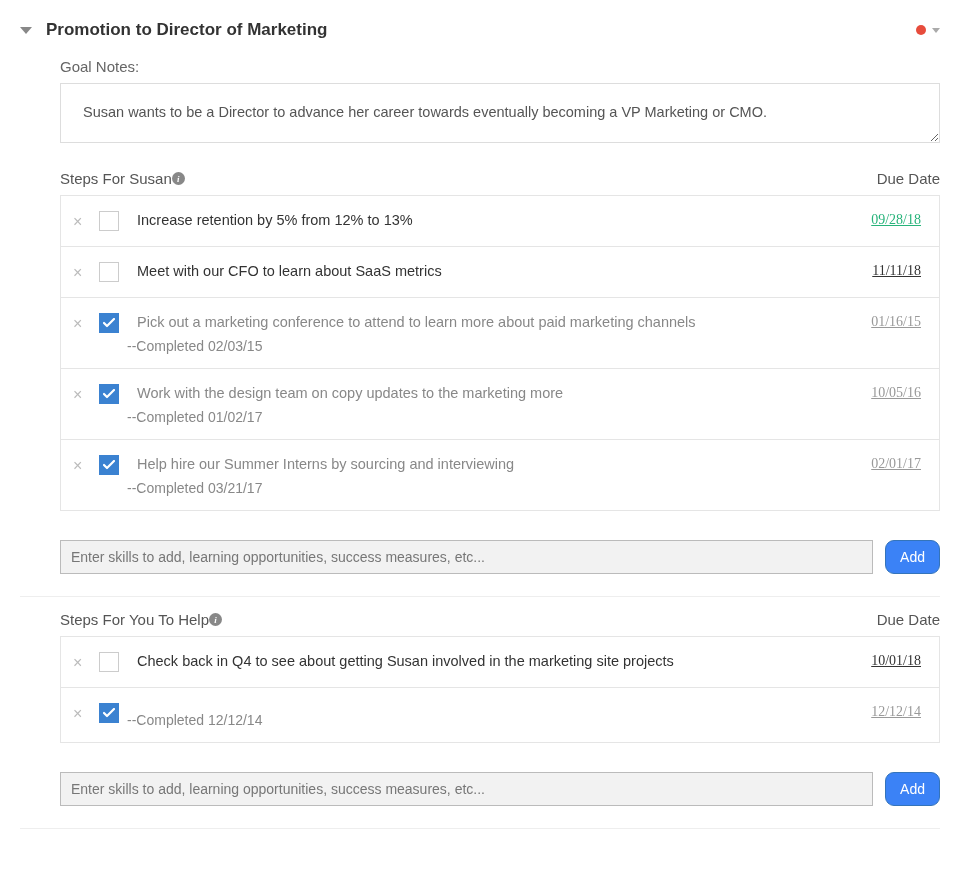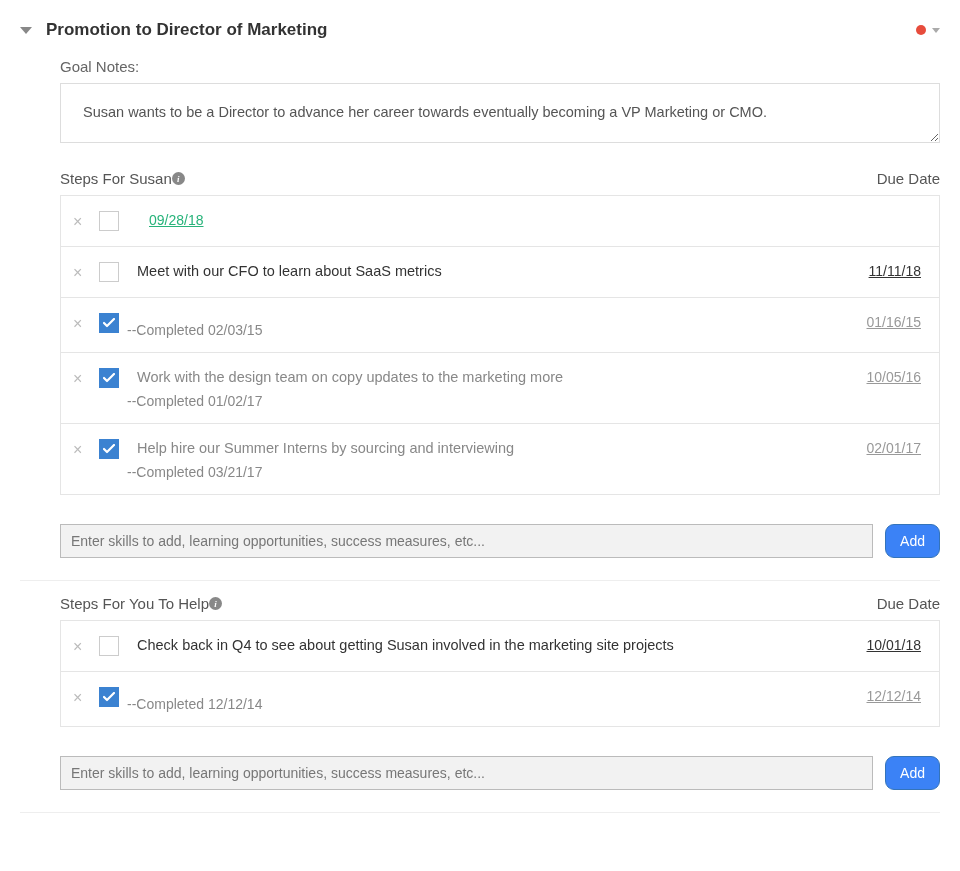--- a/index.html
+++ b/index.html
@@ -95,21 +95,21 @@
   }
   .check svg { display: none; }
   .check.checked svg { display: block; }
   .step-body { flex: 1; min-width: 0; padding-top: 2px; }
   .step-text { color: #333; font-size: 14.5px; }
   .step.done .step-text { color: #888; }
   .completed { color: #888; font-size: 14px; margin-top: 8px; margin-left: -10px; }
   .due {
     margin-left: 12px; padding-top: 2px;
     font-size: 14px; text-decoration: underline;
-    color: #333; cursor: pointer; white-space: nowrap;
+    color: #333; cursor: pointer; white-space: nowrap; font-family: Liberation Serif, serif;
   }
   .due.overdue { color: #27b37a; }
   .step.done .due { color: #999; margin-left: 47px; }
   .add-row {
     display: flex; gap: 12px;
     margin: 29px 0 22px 40px;
   }
   .add-input {
     flex: 1;
     padding: 8px 10px;
@@ -153,38 +153,42 @@
     <div class="section-title">
       <span>Steps For Susan</span>
       <span class="info-icon">i</span>
     </div>
     <span class="due-head">Due Date</span>
   </div>
   <div class="steps" id="steps-susan">
       <div class="step">
         <span class="remove">×</span>
         <span class="check"></span>
+        <div class="step-body">
+          <div class="step-text">Increase retention by 5% from 12% to 13%</div>
+        </div>
         <span class="due overdue">09/28/18</span>
       </div>
       <div class="step">
         <span class="remove">×</span>
         <span class="check"></span>
         <div class="step-body">
           <div class="step-text">Meet with our CFO to learn about SaaS metrics</div>
         </div>
         <span class="due">11/11/18</span>
       </div>
       <div class="step done">
         <span class="remove">×</span>
         <span class="check checked">
           <svg width="12" height="10" viewBox="0 0 12 10">
             <path d="M1 5 L4 8 L11 1" stroke="#fff" stroke-width="2.2" fill="none" stroke-linecap="round" stroke-linejoin="round"></path>
           </svg>
         </span>
         <div class="step-body">
+          <div class="step-text">Pick out a marketing conference to attend to learn more about paid marketing channels</div>
           <div class="completed">--Completed 02/03/15</div>
         </div>
         <span class="due">01/16/15</span>
       </div>
       <div class="step done">
         <span class="remove">×</span>
         <span class="check checked">
           <svg width="12" height="10" viewBox="0 0 12 10">
             <path d="M1 5 L4 8 L11 1" stroke="#fff" stroke-width="2.2" fill="none" stroke-linecap="round" stroke-linejoin="round"></path>
           </svg>

